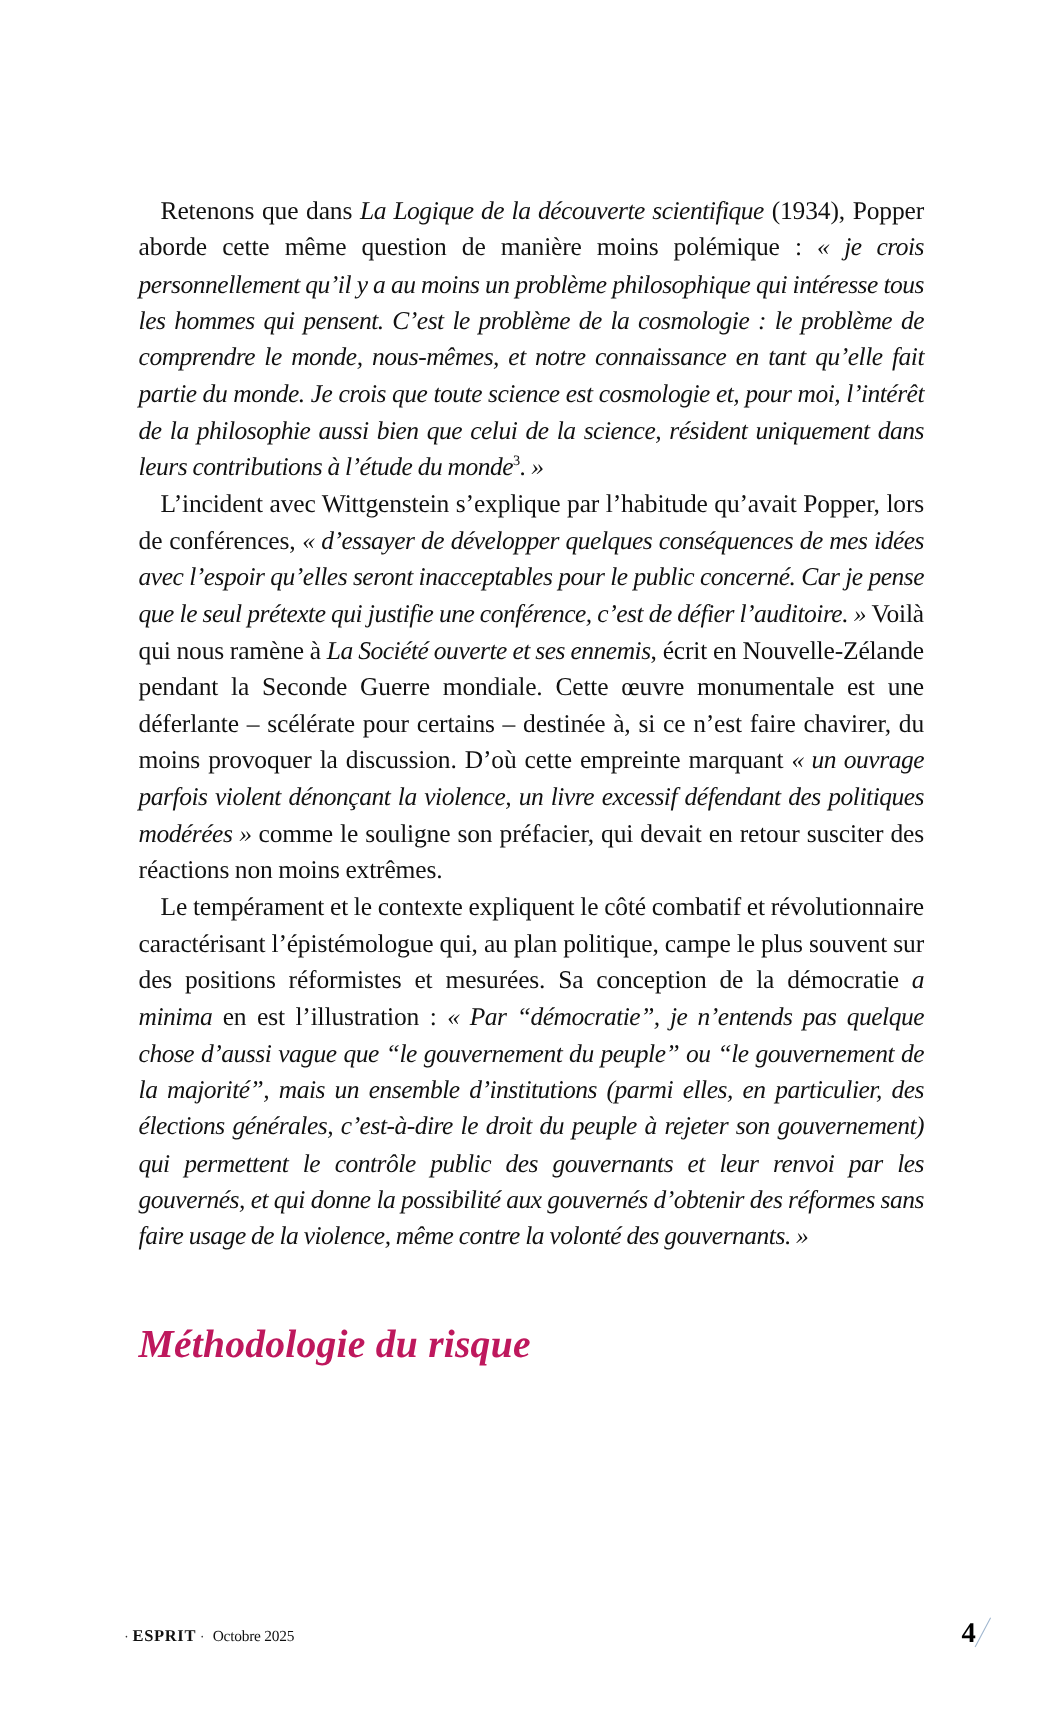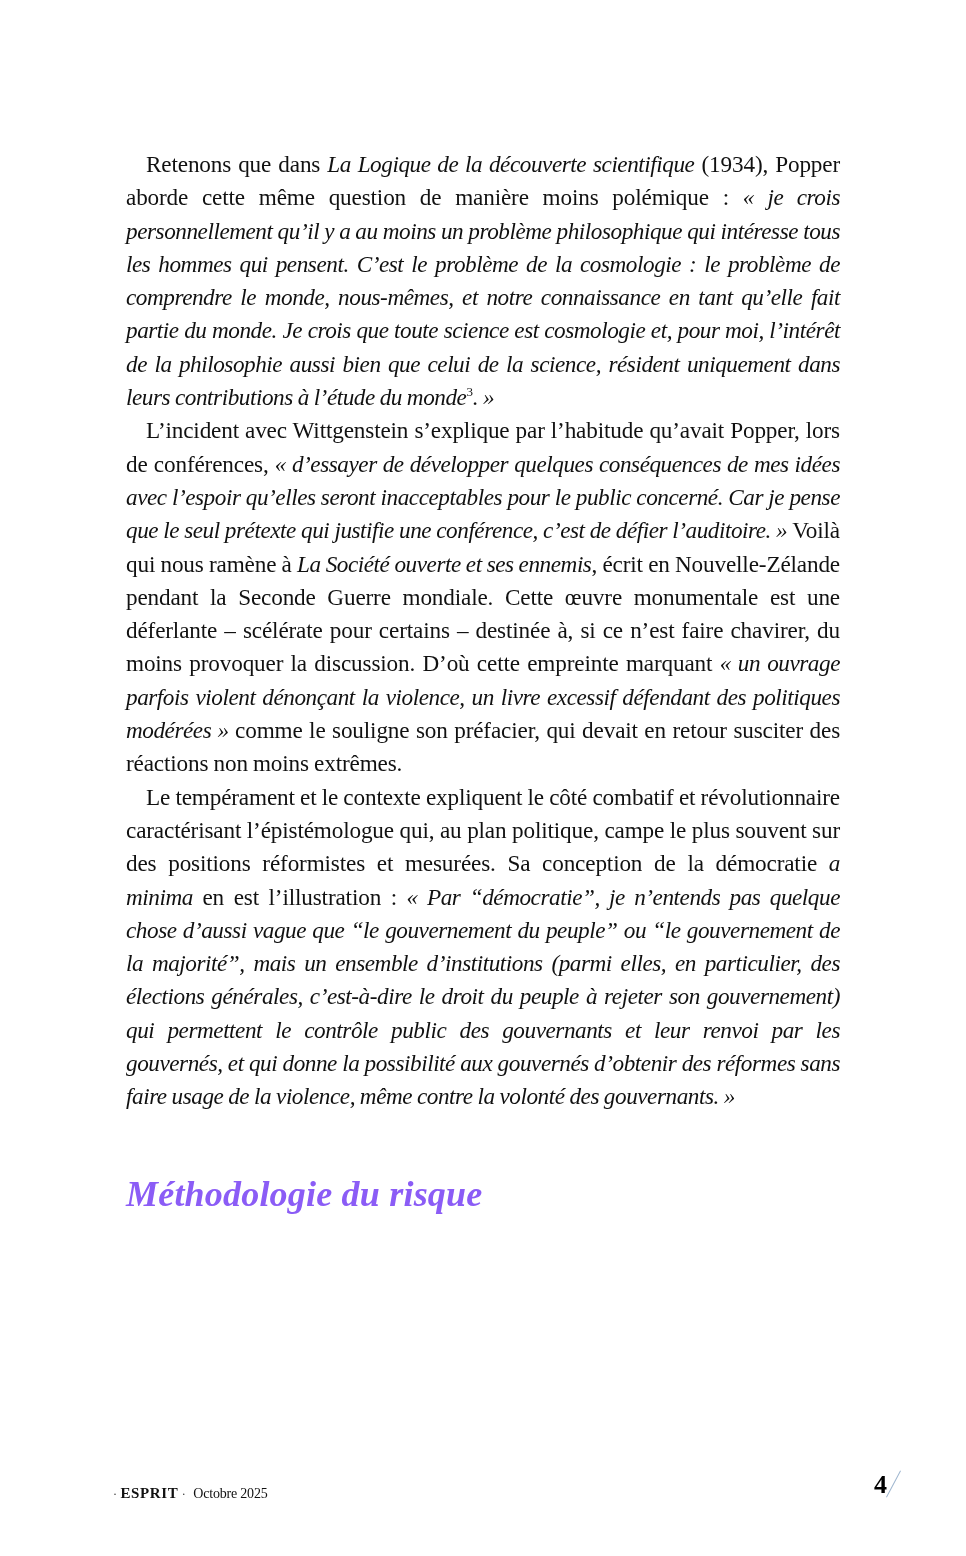--- a/index.html
+++ b/index.html
@@ -11,21 +11,21 @@
       width: 966px;
       height: 1556px;
       position: relative;
       overflow: hidden;
       color: #111111;
       font-family: "Liberation Serif", "DejaVu Serif", serif;
     }
     .page {
       position: absolute;
       left: 126px;
-      top: 148px;
+      top: 176px;
       width: 714px;
     }
     .para {
       margin: 0;
       font-size: 23.2px;
       line-height: 33.3px;
       text-align: justify;
       text-indent: 20px;
       letter-spacing: -0.15px;
       word-spacing: -0.5px;
@@ -40,31 +40,31 @@
       vertical-align: 9px;
     }
     .heading {
       margin: 58px 0 0 0;
       font-family: "Liberation Serif", "DejaVu Serif", serif;
       font-weight: bold;
       font-style: italic;
       font-size: 36px;
       line-height: 44px;
       letter-spacing: 0.2px;
-      color: #8b5cf6;
+      color: #be185d;
     }
     .para.after-heading {
       margin-top: 12px;
     }
     .footer-left {
       position: absolute;
       left: 113px;
       top: 1480px;
       font-size: 14px;
-      line-height: 26px;
+      line-height: 16px;
       color: #111;
       white-space: nowrap;
       text-align: center;
     }
     .footer-left .dot {
       font-size: 12px;
       color: #333;
     }
     .footer-left .brand {
       font-weight: bold;

